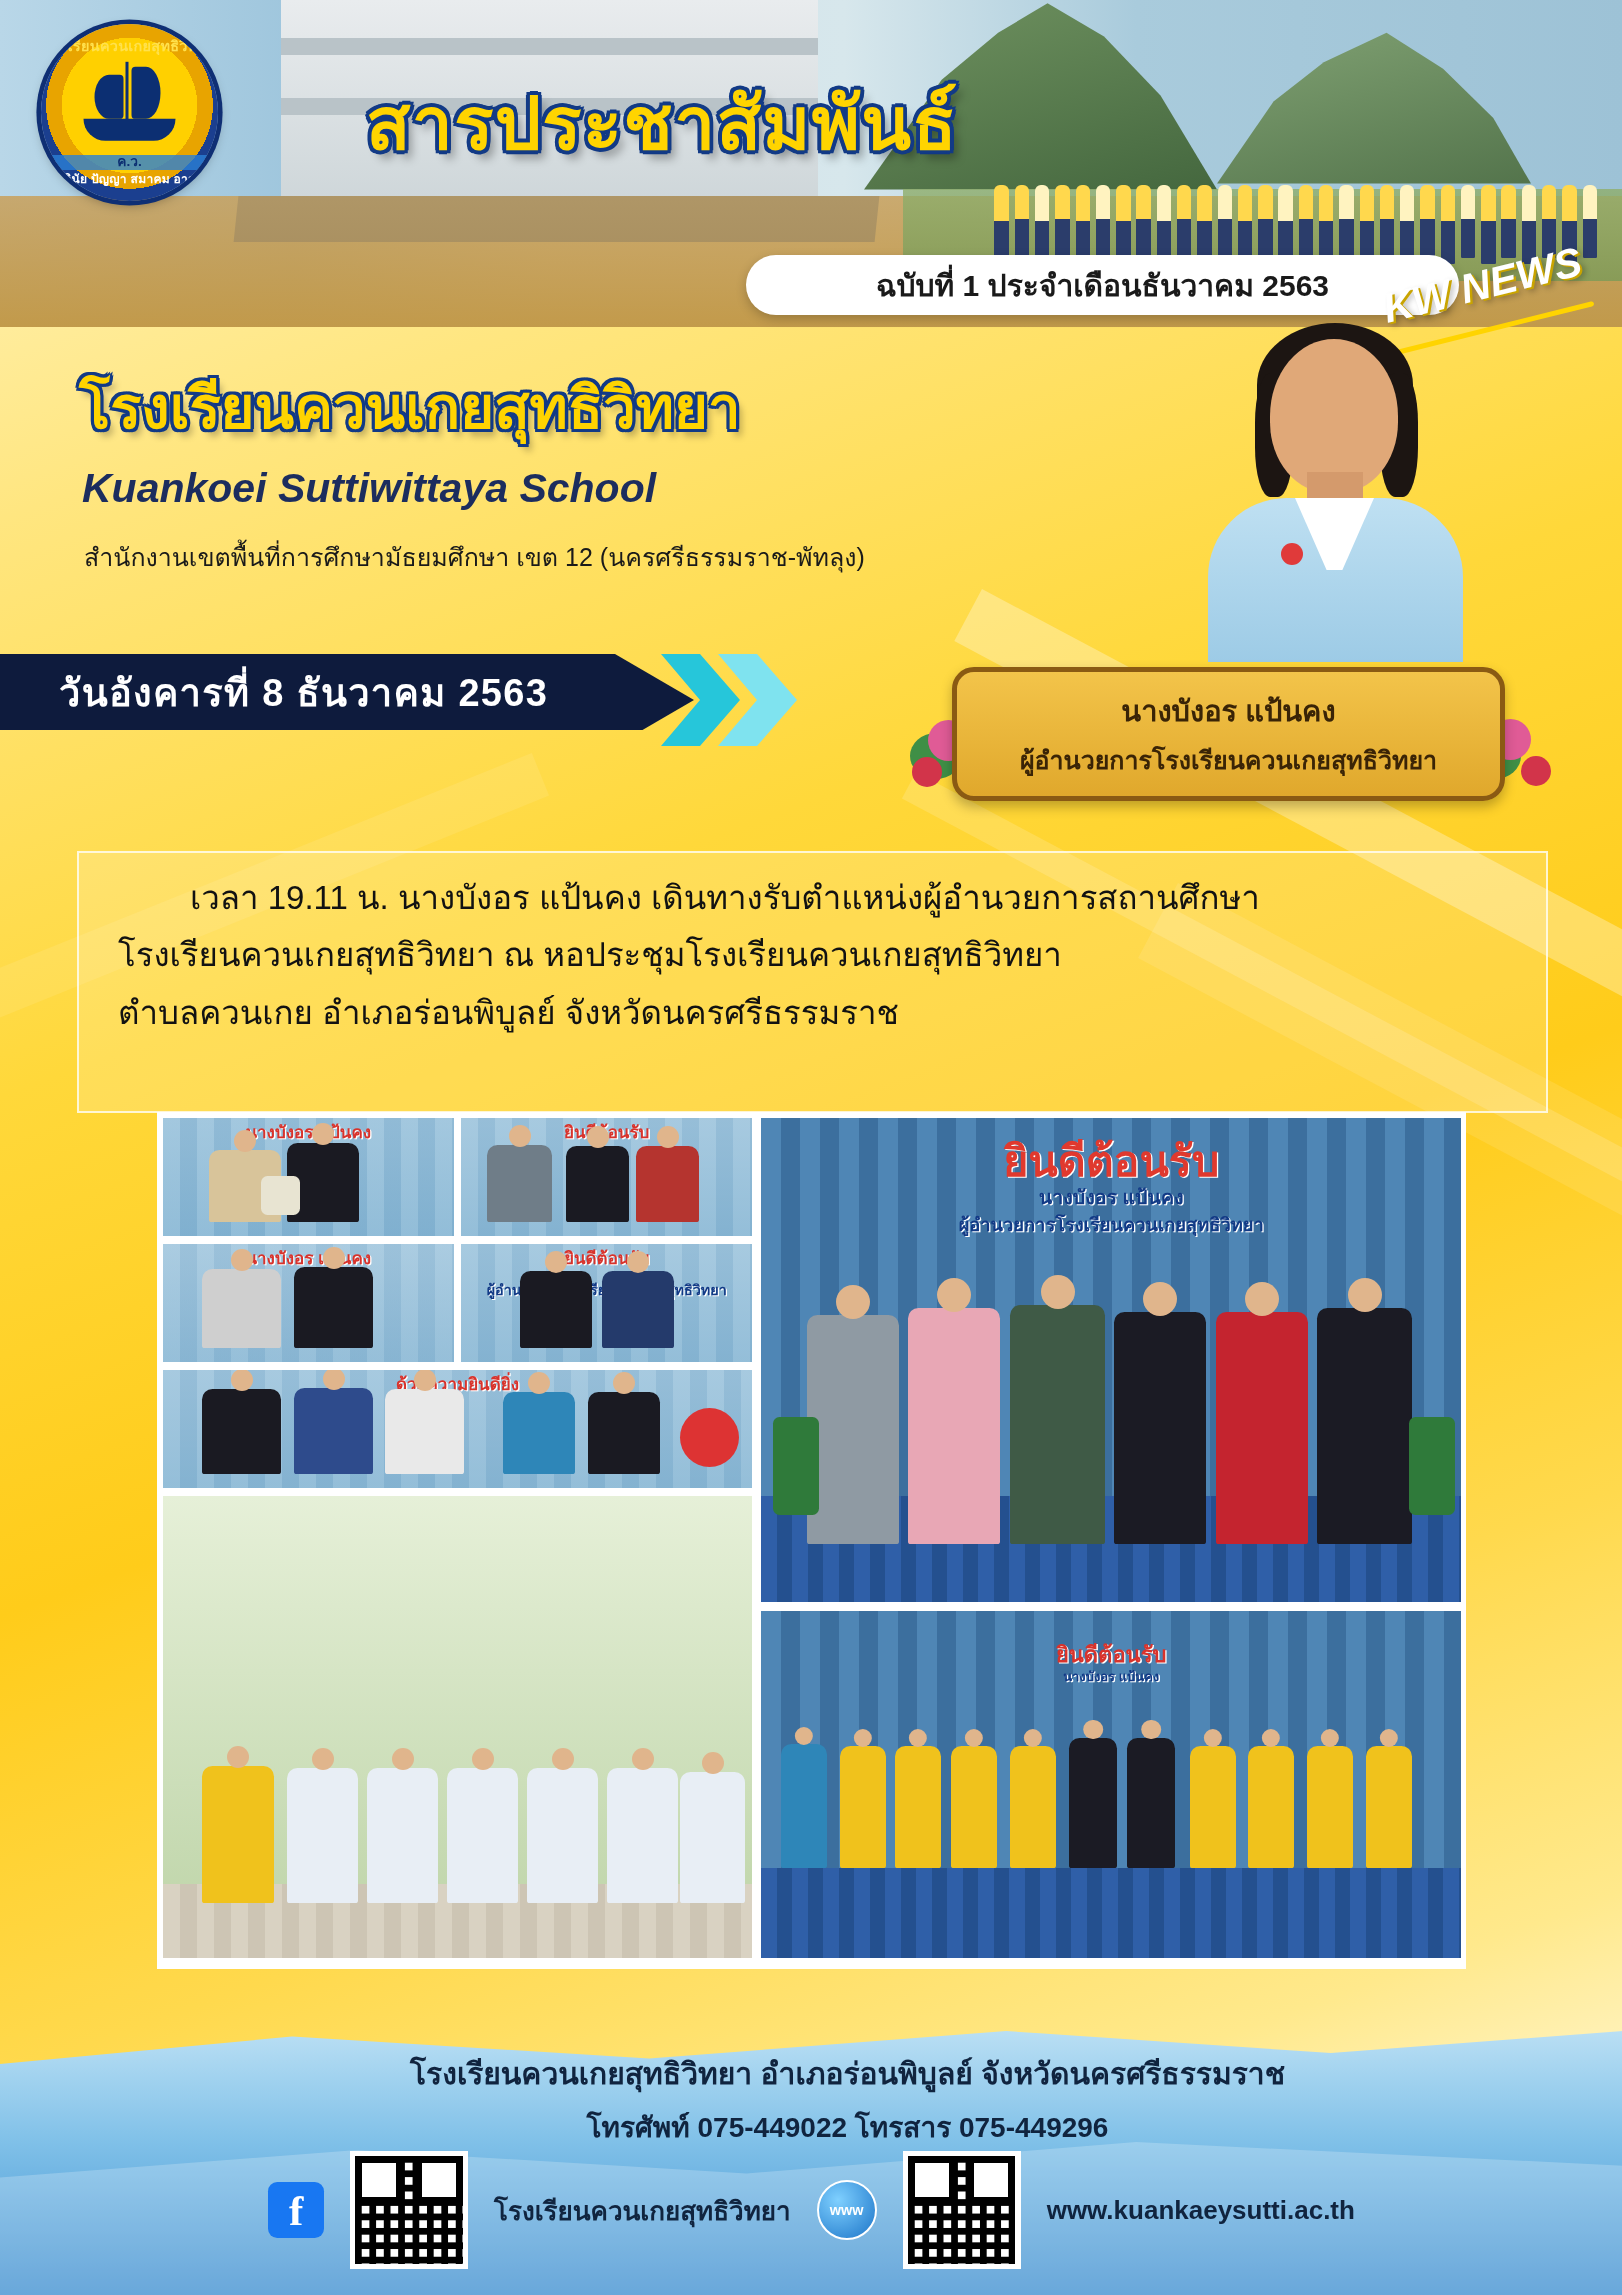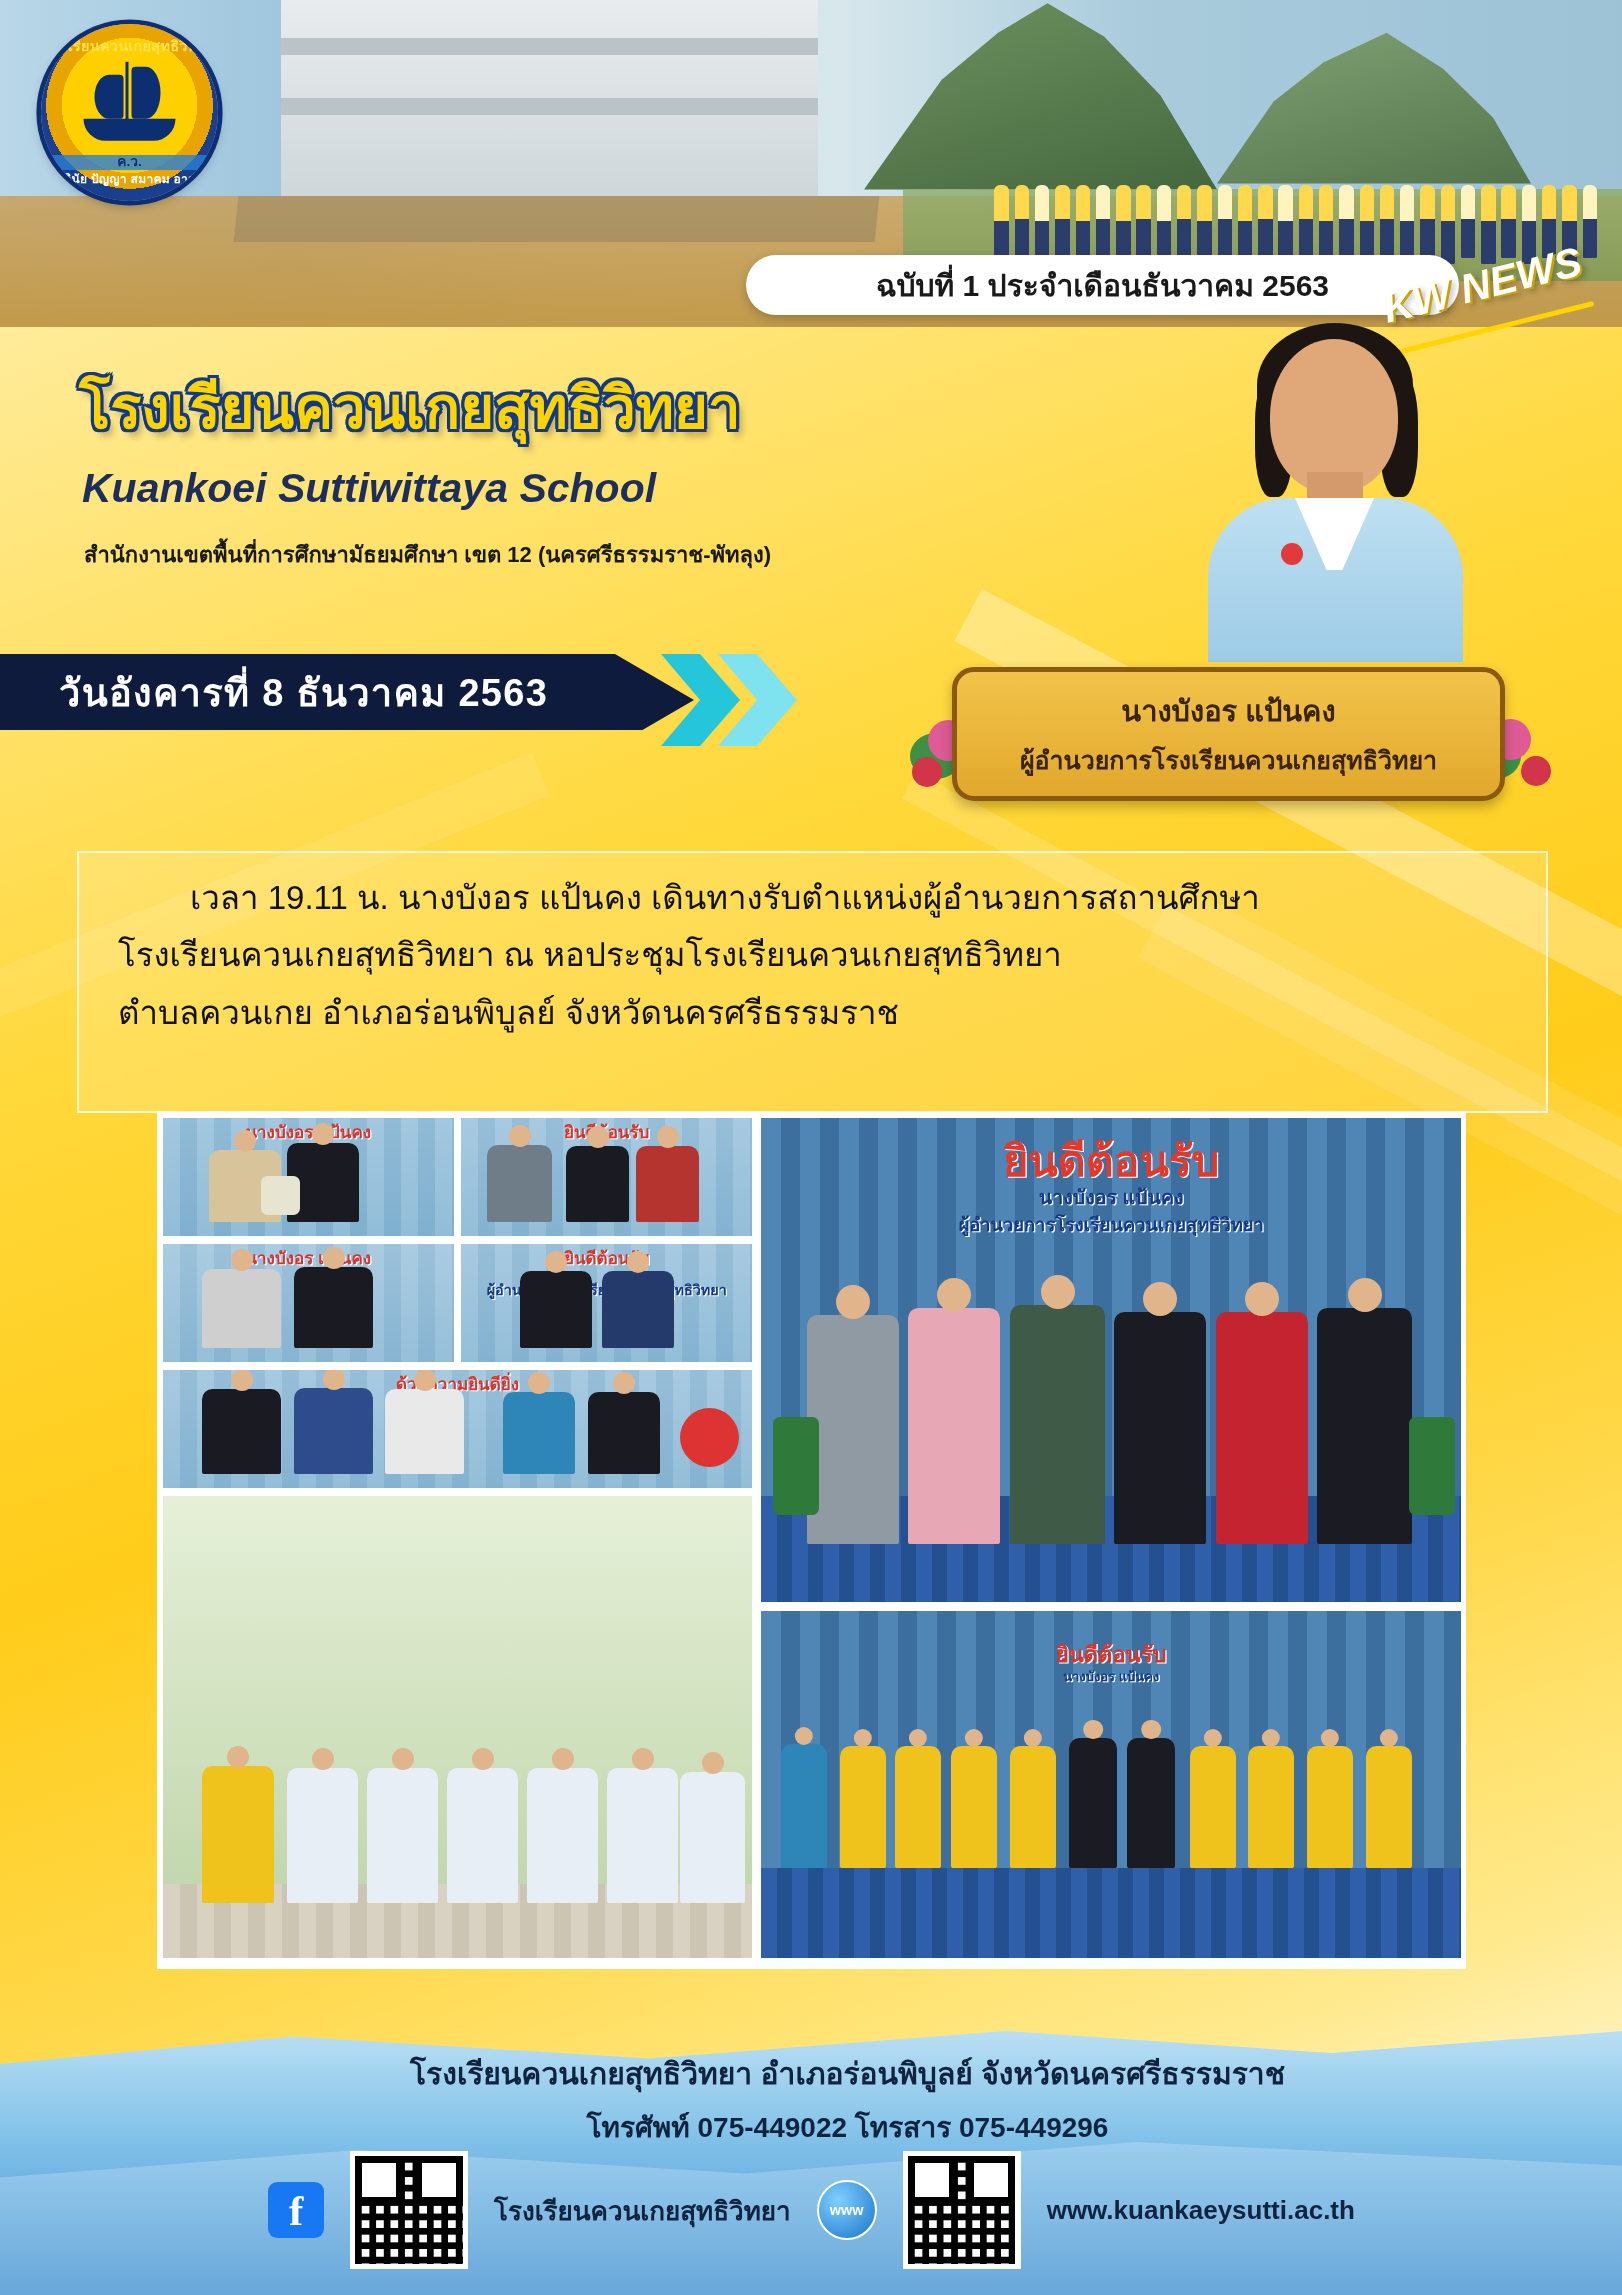--- a/index.html
+++ b/index.html
@@ -134,21 +134,21 @@
       5.2px 6.5px 7.9px rgba(0,0,0,.28);
     white-space:nowrap;
   }
   .school-en{
     position:absolute;left:82px;top:465px;
     font-size:41px;font-style:italic;font-weight:bold;color:#1c2d5e;
     white-space:nowrap;
   }
   .school-office{
     position:absolute;left:84px;top:537px;
-    font-size:22px;font-weight:bold;color:#1a1a1a;
+    font-size:25px;font-weight:normal;color:#1a1a1a;
     white-space:nowrap;
   }
 
   
   .date-banner{
     position:absolute;left:0;top:654px;width:694px;height:76px;
     background:#0e1b3d;
     clip-path:polygon(0 0, 615px 0, 694px 46px, 615px 92px, 0 92px);
     display:flex;align-items:center;
   }
@@ -348,20 +348,21 @@
     <div class="ship">
       <div class="mast"></div>
       <div class="sail1"></div>
       <div class="sail2"></div>
       <div class="hull"></div>
     </div>
     <div class="kw">ค.ว.</div>
     <div class="ring-bot">มีวินัย  ปัญญา  สมาคม  อาสา</div>
   </div>
 
+  <div class="main-title">สารประชาสัมพันธ์</div>
 
   <div class="issue-pill">
     <span>ฉบับที่ 1 ประจำเดือนธันวาคม 2563</span>
   </div>
 
   <div class="kwnews">KW NEWS</div>
   <div class="kwnews-underline"></div>
 
   <div class="school-th">โรงเรียนควนเกยสุทธิวิทยา</div>
   <div class="school-en">Kuankoei Suttiwittaya School</div>

